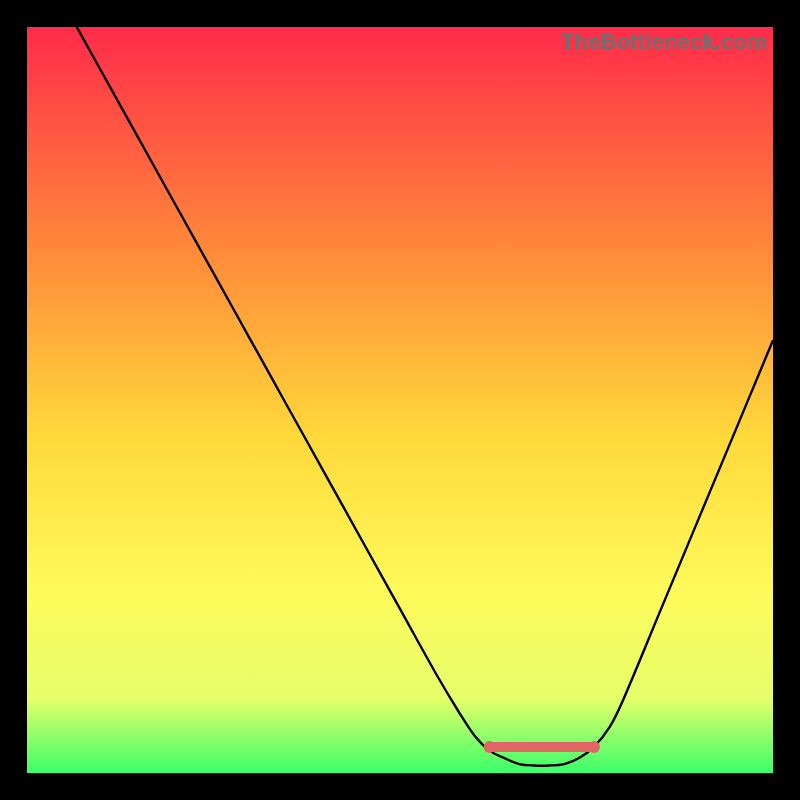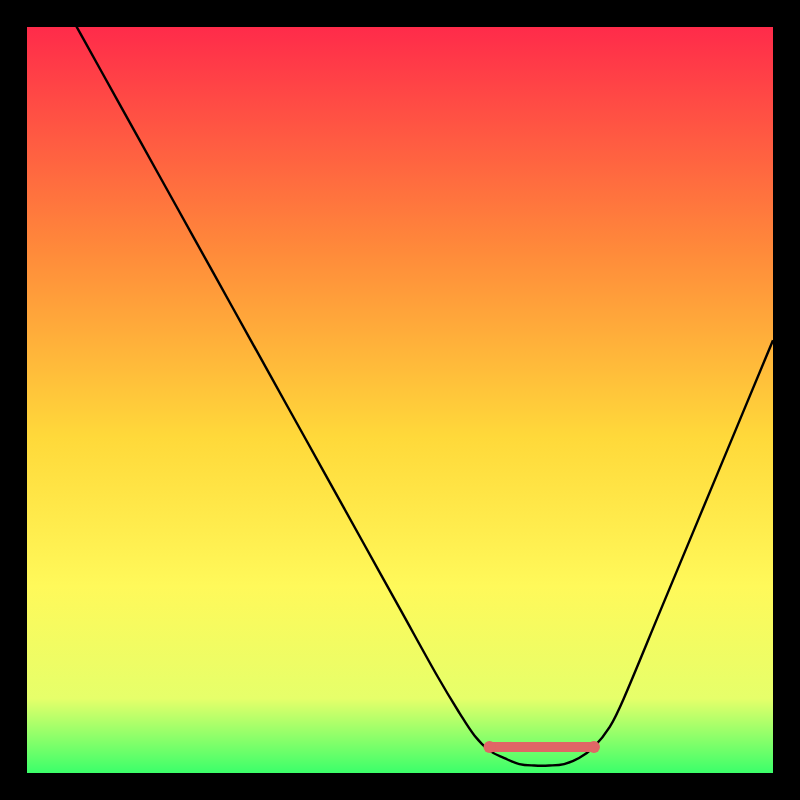--- a/index.html
+++ b/index.html
@@ -37,20 +37,21 @@
     z-index: 10;
     pointer-events: none;
   }
   svg { display: block; }
 </style>
 </head>
 <body>
 
 <div class="frame">
 
+  <div class="watermark">TheBottleneck.com</div>
 
   <svg class="plot" viewBox="0 0 746 746" preserveAspectRatio="none">
     <defs>
       <linearGradient id="bg-grad" x1="0" y1="0" x2="0" y2="1">
         <stop id="g0" offset="0%" stop-color="#ff2b4a"></stop>
         <stop id="g1" offset="30%" stop-color="#ff8a3a"></stop>
         <stop id="g2" offset="55%" stop-color="#ffd93a"></stop>
         <stop id="g3" offset="75%" stop-color="#fff95a"></stop>
         <stop id="g4" offset="90%" stop-color="#e6ff6a"></stop>
         <stop id="g5" offset="100%" stop-color="#3bff6a"></stop>

